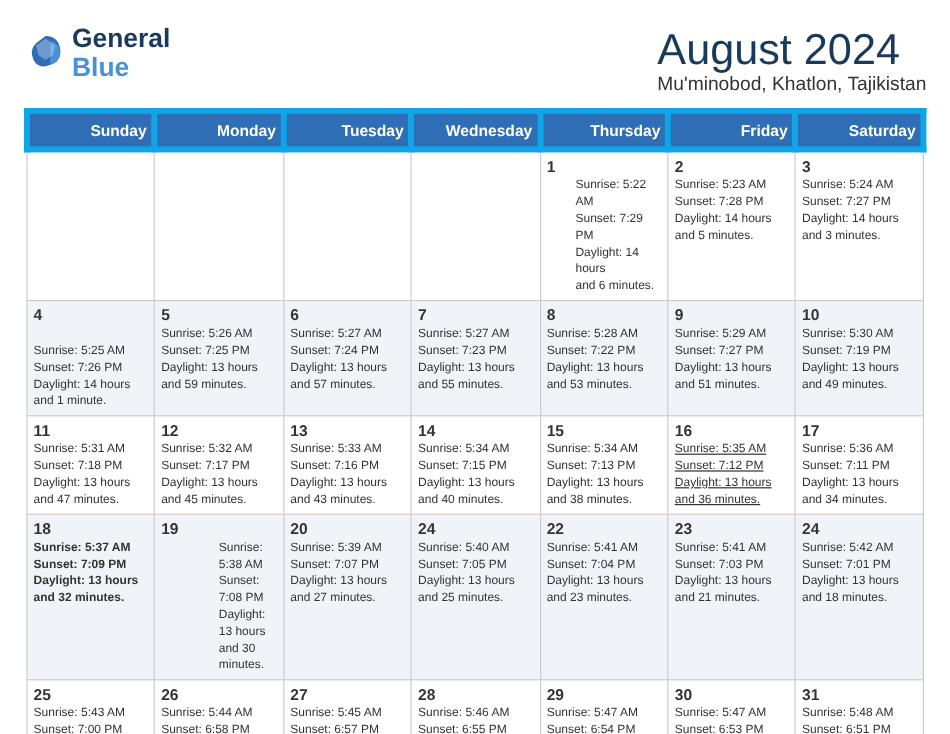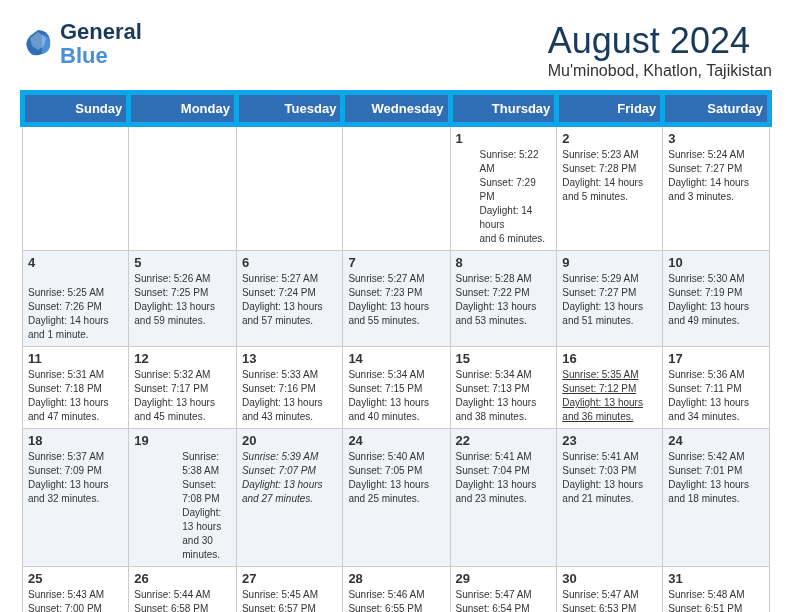--- a/index.html
+++ b/index.html
@@ -253,35 +253,35 @@
           <div class="day-number">17</div>
           <div class="day-info" style="white-space: pre-line;">Sunrise: 5:36 AM
 Sunset: 7:11 PM
 Daylight: 13 hours
 and 34 minutes.</div>
         </td>
       </tr>
       <tr class="row-even">
         <td>
           <div class="day-number">18</div>
-          <div class="day-info" style="white-space: pre-line;">Sunrise: 5:37 AM
+          <div class="day-info" style="white-space: pre-line; font-weight: bold;">Sunrise: 5:37 AM
 Sunset: 7:09 PM
 Daylight: 13 hours
 and 32 minutes.</div>
         </td>
         <td>
           <div class="day-number">19</div>
           <div class="day-info" style="white-space: pre-line; margin-left: 48px;">Sunrise: 5:38 AM
 Sunset: 7:08 PM
 Daylight: 13 hours
 and 30 minutes.</div>
         </td>
         <td>
           <div class="day-number">20</div>
-          <div class="day-info" style="white-space: pre-line; font-style: italic;">Sunrise: 5:39 AM
+          <div class="day-info" style="white-space: pre-line;">Sunrise: 5:39 AM
 Sunset: 7:07 PM
 Daylight: 13 hours
 and 27 minutes.</div>
         </td>
         <td>
           <div class="day-number">24</div>
           <div class="day-info" style="white-space: pre-line;">Sunrise: 5:40 AM
 Sunset: 7:05 PM
 Daylight: 13 hours
 and 25 minutes.</div>

